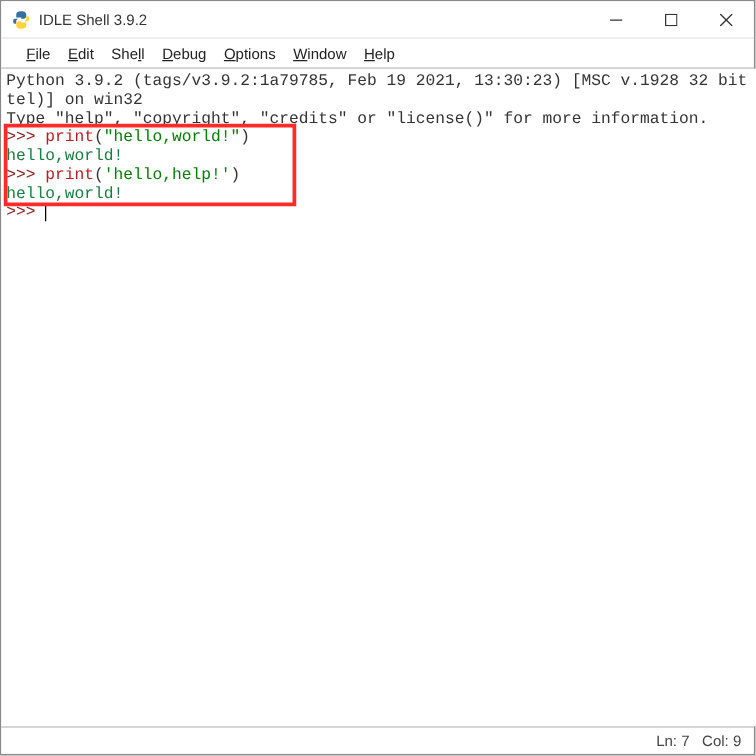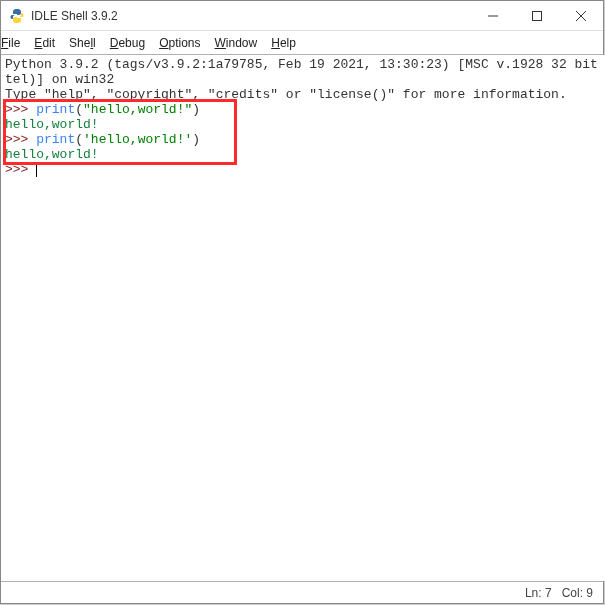--- a/index.html
+++ b/index.html
@@ -38,21 +38,21 @@
       display: flex; align-items: center; justify-content: center;
       font-family: "Segoe UI", sans-serif;
       font-size: 10px;
       color: #222;
     }
     .wc-btn svg { stroke: #333; stroke-width: 1; fill: none; }
     .menubar {
       height: 24px;
       display: flex;
       align-items: center;
-      padding-left: 0;
+      padding-left: 20px;
       background: #fff;
       border-bottom: 1px solid #b0b0b0;
       font-size: 12px;
       gap: 14px;
     }
     .menu-item { color: #222; }
     .menu-item u { text-decoration: underline; }
     .content-wrap {
       flex: 1;
       display: flex;
@@ -76,21 +76,21 @@
       justify-content: flex-end;
       align-items: center;
       padding-right: 10px;
       font-size: 12px;
       color: #444;
       gap: 10px;
       background: #fff;
       text-align: center;
     }
     .prompt { color: #8b2222; }
-    .kw { color: #3b82f6; }
+    .kw { color: #b91c1c; }
     .str { color: #008000; }
     .out { color: #15803d; }
     .cursor {
       display: inline-block;
       width: 1px; height: 13px;
       background: #000;
       vertical-align: text-bottom;
     }
     .highlight-box {
       position: absolute;
@@ -156,21 +156,21 @@
     <span class="menu-item"><u>W</u>indow</span>
     <span class="menu-item"><u>H</u>elp</span>
   </div>
 
   <div class="content-wrap">
     <div class="content"><span>Python 3.9.2 (tags/v3.9.2:1a79785, Feb 19 2021, 13:30:23) [MSC v.1928 32 bit (In</span>
 <span>tel)] on win32</span>
 <span>Type "help", "copyright", "credits" or "license()" for more information.</span>
 <span class="prompt">&gt;&gt;&gt; </span><span class="kw">print</span><span>(</span><span class="str">"hello,world!"</span><span>)</span>
 <span class="out">hello,world!</span>
-<span class="prompt">&gt;&gt;&gt; </span><span class="kw">print</span><span>(</span><span class="str">'hello,world!'</span><span>)</span>
+<span class="prompt">&gt;&gt;&gt; </span><span class="kw">print</span><span>(</span><span class="str">'hello,help!'</span><span>)</span>
 <span class="out">hello,world!</span>
 <span class="prompt">&gt;&gt;&gt; </span><span class="cursor"></span></div>
 
     <div class="highlight-box"></div>
 
   </div>
 
   <div class="statusbar">
     <span>Ln: 7</span>
     <span>Col: 9</span>

